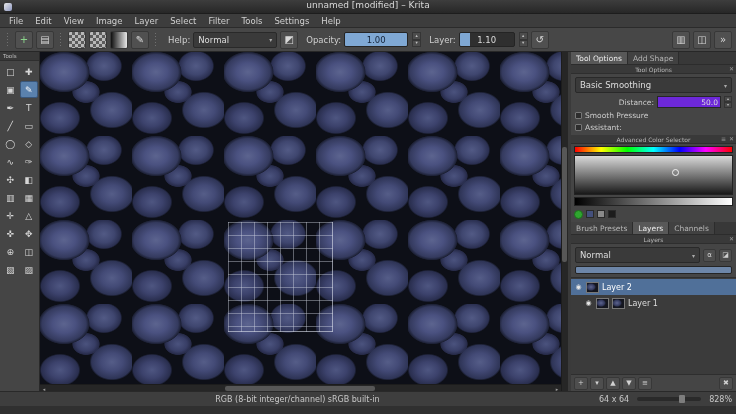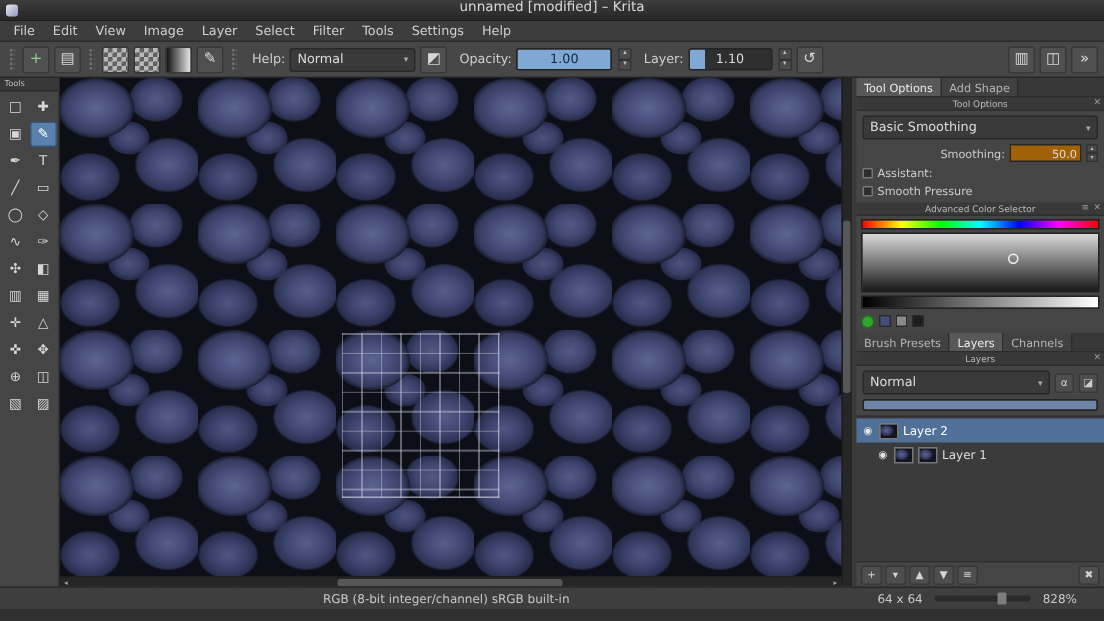--- a/index.html
+++ b/index.html
@@ -87,21 +87,21 @@
   .dtab.active{background:#585858;color:#ececec}
   .dock-header{height:9px;background:#393939;display:flex;align-items:center;justify-content:center;
     font-size:6px;color:#b8b8b8;position:relative;border-bottom:1px solid #2e2e2e;flex:none}
   .dock-close{position:absolute;right:2px;top:0;font-size:6px;color:#9a9a9a}
   .dock-menu{position:absolute;right:10px;top:0;font-size:6px;color:#9a9a9a}
 
   .to-body{padding:3px 4px;display:flex;flex-direction:column;gap:3px;flex:none}
   .row{display:flex;align-items:center;justify-content:flex-end;gap:3px}
   .row.left{justify-content:flex-start}
   .lbl{font-size:7.5px;color:#cccccc}
-  .spinbox{width:48px;height:12px;background:#a16207;border:1px solid #262626;color:#ddd;font-size:7.5px;
+  .spinbox{width:64px;height:12px;background:#6d28d9;border:1px solid #262626;color:#ddd;font-size:7.5px;
     display:flex;align-items:center;justify-content:flex-end;padding-right:2px}
   .mini-spin{display:flex;flex-direction:column;width:8px;height:12px}
   .mini-spin .sp{flex:1;background:#484848;border:1px solid #333;font-size:4px;color:#bbb;
     display:flex;align-items:center;justify-content:center;line-height:1}
   .cb{width:7px;height:7px;background:#2d2d2d;border:1px solid #777;border-radius:1px}
 
   .colsel-body{padding:2px 3px;display:flex;flex-direction:column;gap:2px;flex:none}
   .hue-strip{height:7px;border:1px solid #222;
     background:linear-gradient(to right,#f00,#ff0,#0f0,#0ff,#00f,#f0f,#f00)}
   .shade-square{position:relative;height:40px;border:1px solid #222;
@@ -129,21 +129,21 @@
   .eye{font-size:7px;color:#e6e6e6;width:9px;text-align:center}
   .thumb{width:13px;height:11px;border:1px solid #777;
     background:radial-gradient(5px 4px at 4px 4px,#5c648f,#343a5e 70%,#14161f)}
   .layer-buttons{height:16px;background:#454545;display:flex;align-items:center;gap:2px;padding:0 3px;flex:none}
   .lb{width:14px;height:13px;background:#4e4e4e;border:1px solid #383838;border-radius:2px;color:#d2d2d2;
     font-size:7px;display:flex;align-items:center;justify-content:center}
   .lb.right{margin-left:auto}
 
   
   .statusbar{position:absolute;left:0;top:391px;width:736px;height:15px;background:#3e3e3e;
-    border-top:1px solid #292929;display:flex;align-items:center;font-size:8px;color:#c8c8c8;padding:0 18px;gap:8px}
+    border-top:1px solid #292929;display:flex;align-items:center;font-size:8px;color:#c8c8c8;padding:0 4px;gap:8px}
   .sb-center{flex:1;text-align:center}
   .zoom-slider{position:relative;width:64px;height:4px;background:#2a2a2a;border-radius:2px}
   .zoom-thumb{position:absolute;left:42px;top:-2px;width:6px;height:8px;background:#7d7d7d;border-radius:1px}
   .bottomedge{position:absolute;left:0;top:406px;width:736px;height:8px;background:#303030}
 </style>
 </head>
 <body>
 
 <div class="window">
 
@@ -259,34 +259,34 @@
     <div class="dock-header">
       <span>Tool Options</span>
       <span class="dock-close">✕</span>
     </div>
     <div class="to-body">
       <div class="combo">
         <span>Basic Smoothing</span>
         <span class="arr">▾</span>
       </div>
       <div class="row">
-        <span class="lbl">Smoothing:</span>
+        <span class="lbl">Distance:</span>
         <span class="spinbox">50.0</span>
         <span class="mini-spin">
           <span class="sp">▴</span>
           <span class="sp">▾</span>
         </span>
       </div>
       <div class="row left">
         <span class="cb"></span>
-        <span class="lbl">Assistant:</span>
+        <span class="lbl">Smooth Pressure</span>
       </div>
       <div class="row left">
         <span class="cb"></span>
-        <span class="lbl">Smooth Pressure</span>
+        <span class="lbl">Assistant:</span>
       </div>
     </div>
 
     <div class="dock-header">
       <span>Advanced Color Selector</span>
       <span class="dock-menu">≡</span>
       <span class="dock-close">✕</span>
     </div>
     <div class="colsel-body">
       <div class="hue-strip"></div>

